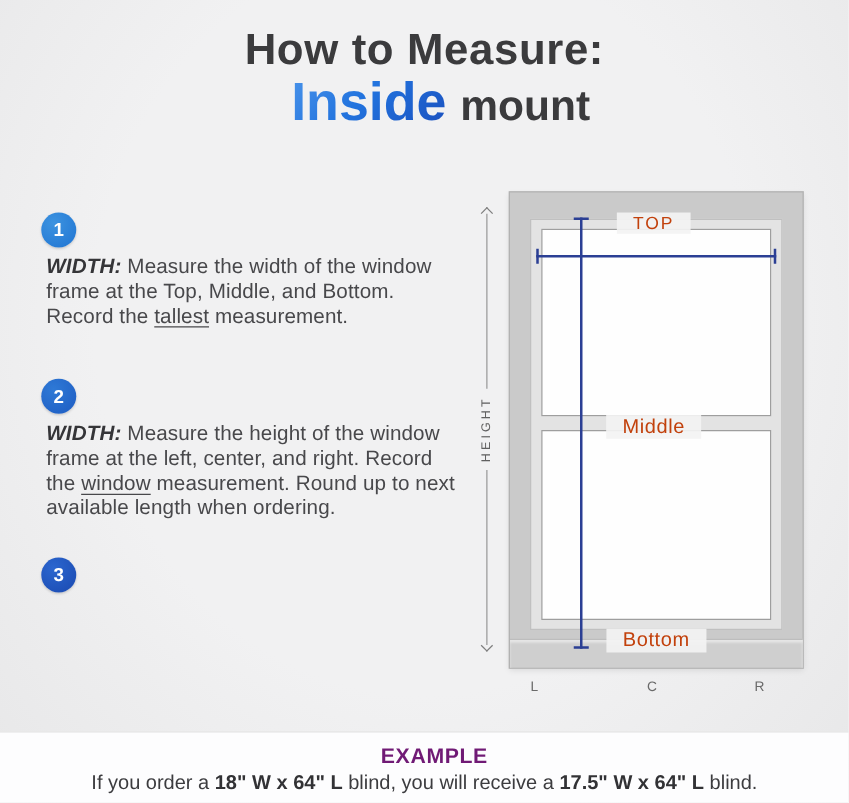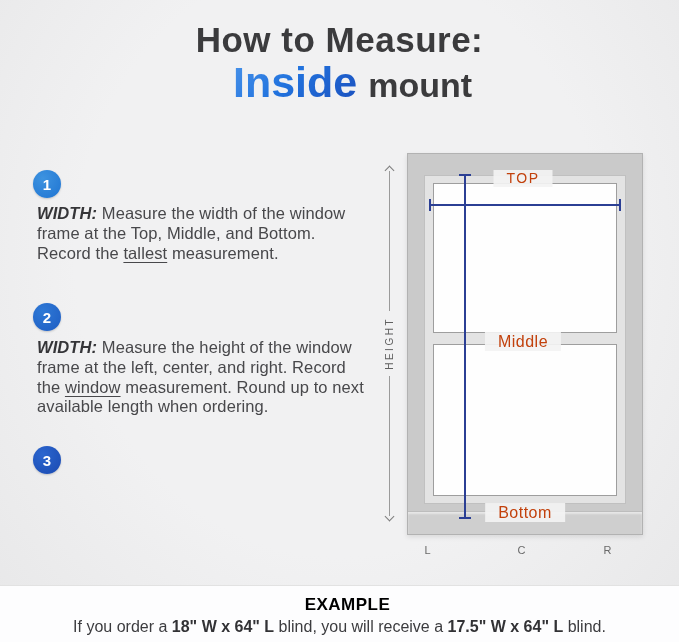--- a/index.html
+++ b/index.html
@@ -97,21 +97,21 @@
   .pos-bottom{left:525px;top:503px;font-size:16px;letter-spacing:.5px;line-height:19px;}
 
   .axis-label{position:absolute;top:544px;transform:translateX(-50%);font-size:11px;letter-spacing:1px;color:#6a6a6a;}
   .axis-l{left:428px;} .axis-c{left:522px;} .axis-r{left:608px;}
 
   
   .example-section{
     position:absolute;left:0;top:585px;width:679px;height:57px;
     background:#fdfdfe;border-top:1px solid #e2e2e2;text-align:center;box-sizing:border-box;
   }
-  .example-heading{margin-top:9px;font-size:17px;font-weight:700;letter-spacing:.5px;color:#000000;margin-left:16px;}
+  .example-heading{margin-top:9px;font-size:17px;font-weight:700;letter-spacing:.5px;color:#701a75;margin-left:16px;}
   .example-text{margin-top:3px;font-size:16px;color:#3c3c3f;}
   .example-bold{font-weight:700;color:#323235;}
 </style>
 </head>
 <body>
 
 <div class="canvas">
 
   <div class="title">
     <div class="title-line1">How to Measure:</div>

